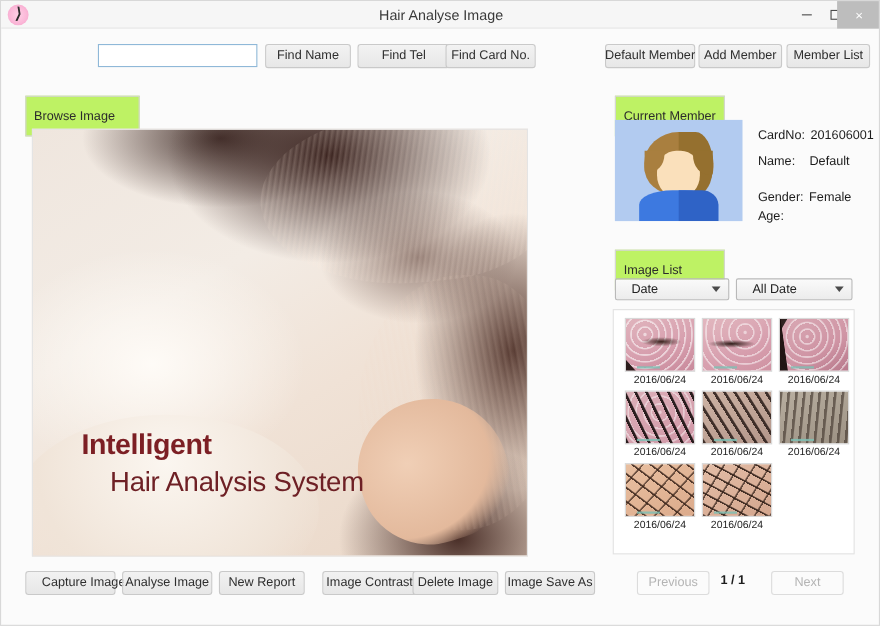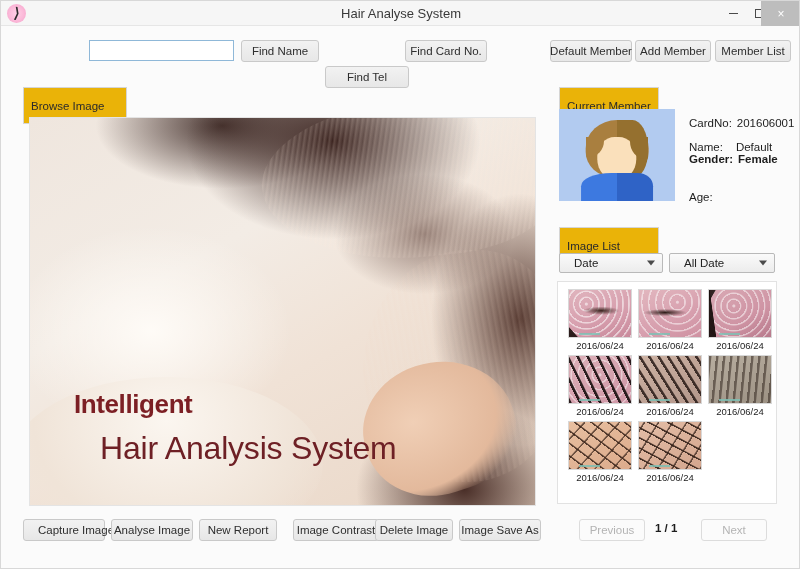--- a/index.html
+++ b/index.html
@@ -75,21 +75,21 @@
     white-space: nowrap;
   }
   .btn.disabled {
     background: #fbfbfb;
     border-color: #dcdcdc;
     color: #b4b4b4;
   }
   .tablabel {
     position: absolute;
     height: 37px;
-    background: #eab308;
+    background: #bef264;
     border: 1px solid #d5d5d5;
     display: flex; align-items: center;
     padding-left: 7px;
     font-size: 11.5px;
     color: #2b2b2b;
   }
   .sel {
     position: absolute;
     height: 20px;
     background: linear-gradient(#fafafa, #ececec);
@@ -118,21 +118,21 @@
     font-size: 12px;
     padding: 0 4px;
     color: #222;
     outline: none;
   }
 
   
   #browse-label { left: 22px; top: 86px; width: 104px; }
   #main-image {
     position: absolute; left: 28px; top: 116px;
-    width: 507px; height: 389px;
+    width: 451px; height: 389px;
     border: 1px solid #e4e4e4;
     overflow: hidden;
     background: #efe3da;
   }
   #photo {
     position: absolute; inset: 0;
     background:
       radial-gradient(ellipse 150px 120px at 86% 96%, rgba(60,32,26,0.92) 0%, rgba(60,32,26,0.0) 72%),
       radial-gradient(ellipse 210px 140px at 60% 6%, rgba(52,28,24,0.96) 0%, rgba(52,28,24,0) 70%),
       radial-gradient(ellipse 120px 170px at 97% 52%, rgba(70,40,32,0.9) 0%, rgba(70,40,32,0) 74%),
@@ -180,27 +180,27 @@
     pointer-events: none;
   }
   #brand-1 {
     font-size: 26px;
     font-weight: bold;
     color: #7c1f24;
     letter-spacing: -0.4px;
     line-height: 30px;
   }
   #brand-2 {
-    font-size: 32px;
+    font-size: 25px;
     font-weight: normal;
     color: #6e2025;
     letter-spacing: -0.2px;
     line-height: 30px;
     margin-left: 26px;
-    margin-top: 14px;
+    margin-top: 4px;
   }
 
   
   #current-member-label { left: 558px; top: 86px; width: 100px; }
   #avatar {
     position: absolute; left: 558px; top: 108px;
     width: 116px; height: 92px;
     background: #b2cbf0;
     overflow: hidden;
   }
@@ -367,34 +367,34 @@
 </style>
 </head>
 <body>
 
 <div id="app">
 
   <div id="titlebar">
     <div id="app-logo">
       <span class="glyph">⟩</span>
     </div>
-    <div id="title-text">Hair Analyse System</div>
+    <div id="title-text">Hair Analyse Image</div>
     <div class="wbtn" id="btn-min">
         <span class="minline"></span>
       </div>
     <div class="wbtn" id="btn-max">
         <span class="maxbox"></span>
       </div>
     <div class="wbtn" id="btn-close">×</div>
   </div>
 
   <input id="search-input" type="text" value="" placeholder="" style="">
 
   <div class="btn" style="left:240px; top:39px; width:78px;">Find Name</div>
-  <div class="btn" style="left:324px; top:39px; width:84px;margin-top:26px;">Find Tel</div>
+  <div class="btn" style="left:324px; top:39px; width:84px;">Find Tel</div>
   <div class="btn" style="left:404px; top:39px; width:82px;">Find Card No.</div>
 
   <div class="btn" style="left:549px; top:39px; width:82px;">Default Member</div>
   <div class="btn" style="left:634px; top:39px; width:76px;">Add Member</div>
   <div class="btn" style="left:714px; top:39px; width:76px;">Member List</div>
 
   <div class="tablabel" id="browse-label">Browse Image</div>
 
   <div id="main-image">
     <div id="photo">
@@ -422,21 +422,21 @@
     <div class="body"></div>
       <div class="body-dark"></div>
   </div>
 
   <div class="minfo" style="left:688px; top:116px;">
     <span class="k">CardNo:</span><span class="v">201606001</span>
   </div>
   <div class="minfo" style="left:688px; top:140px;">
     <span class="k">Name:</span><span class="v" style="margin-left:13px;">Default</span>
   </div>
-  <div class="minfo" style="left:688px; top:152px;font-weight:bold;">
+  <div class="minfo" style="left:688px; top:173px;">
     <span class="k">Gender:</span><span class="v">Female</span>
   </div>
   <div class="minfo" style="left:688px; top:190px;">
     <span class="k">Age:</span><span class="v"></span>
   </div>
 
   <div class="tablabel" id="image-list-label">Image List</div>
 
   <div class="sel" id="sel-sort">
     <span>Date</span>

